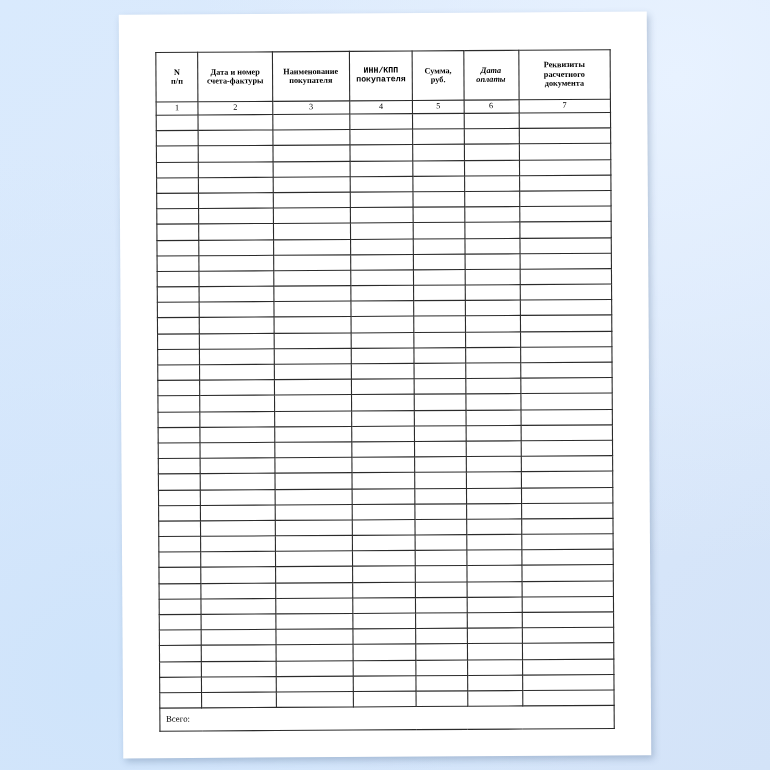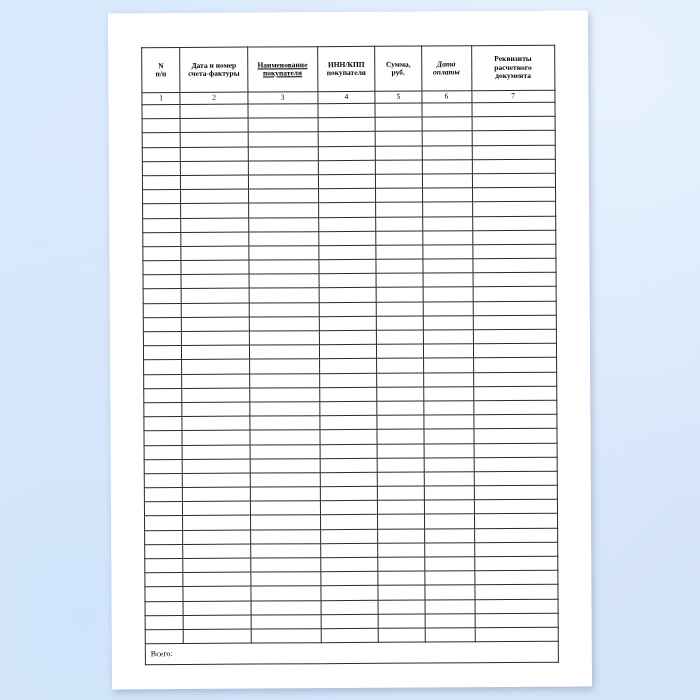--- a/index.html
+++ b/index.html
@@ -72,22 +72,22 @@
     height: 13.2px;
   }
   tr.totalrow td {
     height: 20px;
     text-align: left;
     padding-left: 5px;
     font-size: 8px;
   }
   .col1 { width: 9%; }
   .col2 { width: 16.5%; }
-  .col3 { width: 17%; text-decoration: underline; }
-  .col4 { width: 14%; }
+  .col3 { width: 17%; }
+  .col4 { width: 14%; font-family: Liberation Mono, monospace; }
   .col5 { width: 11%; }
   .col6 { width: 12%; font-style: italic; }
   .col7 { width: 20.5%; }
 </style>
 </head>
 <body>
 
 <div id="stage">
   <div id="bg-gradient"></div>
 

